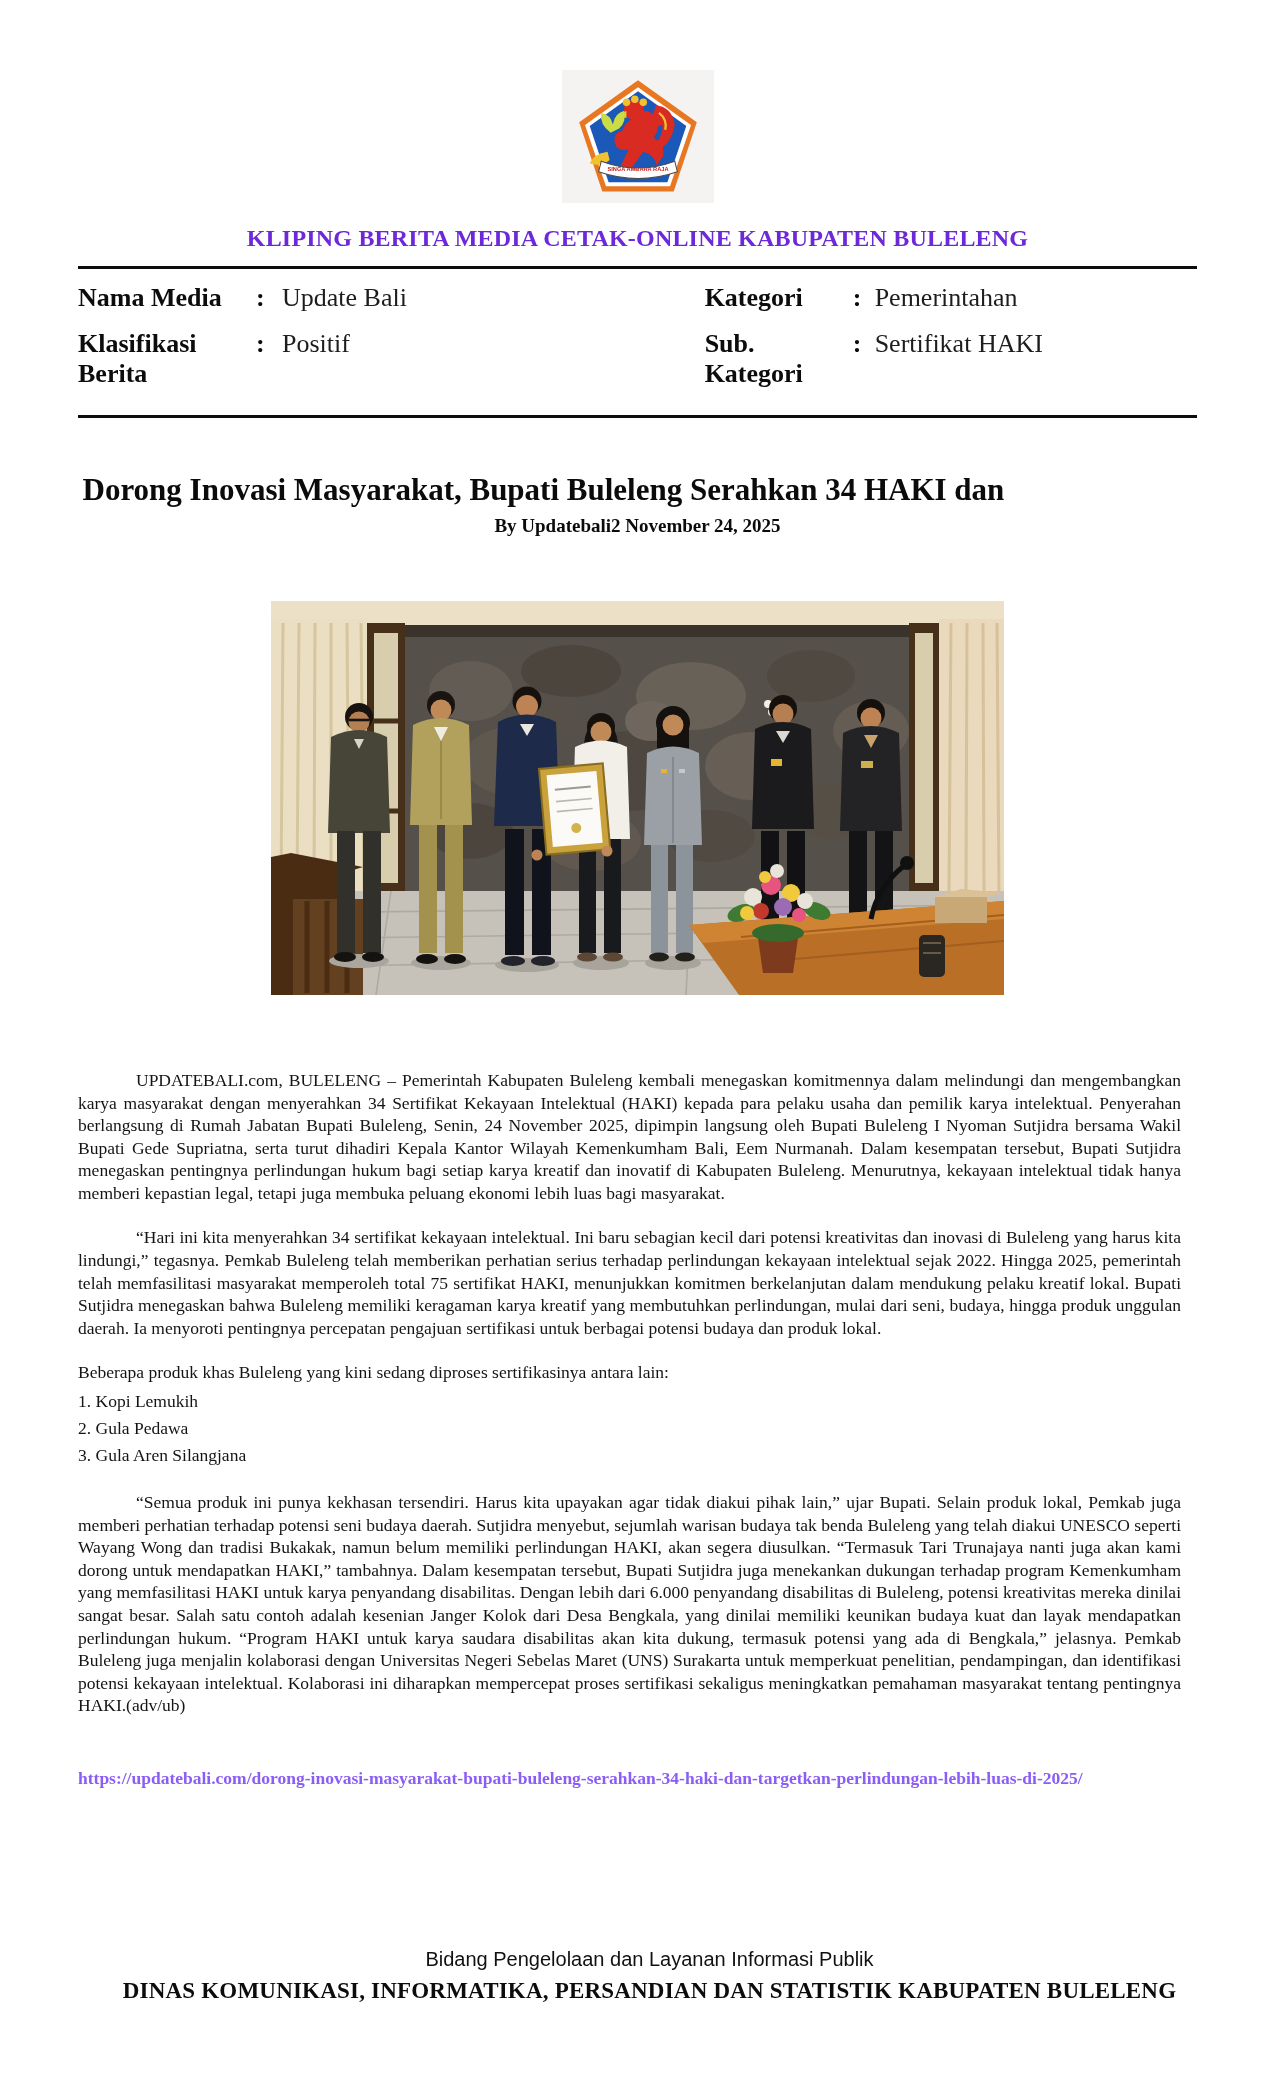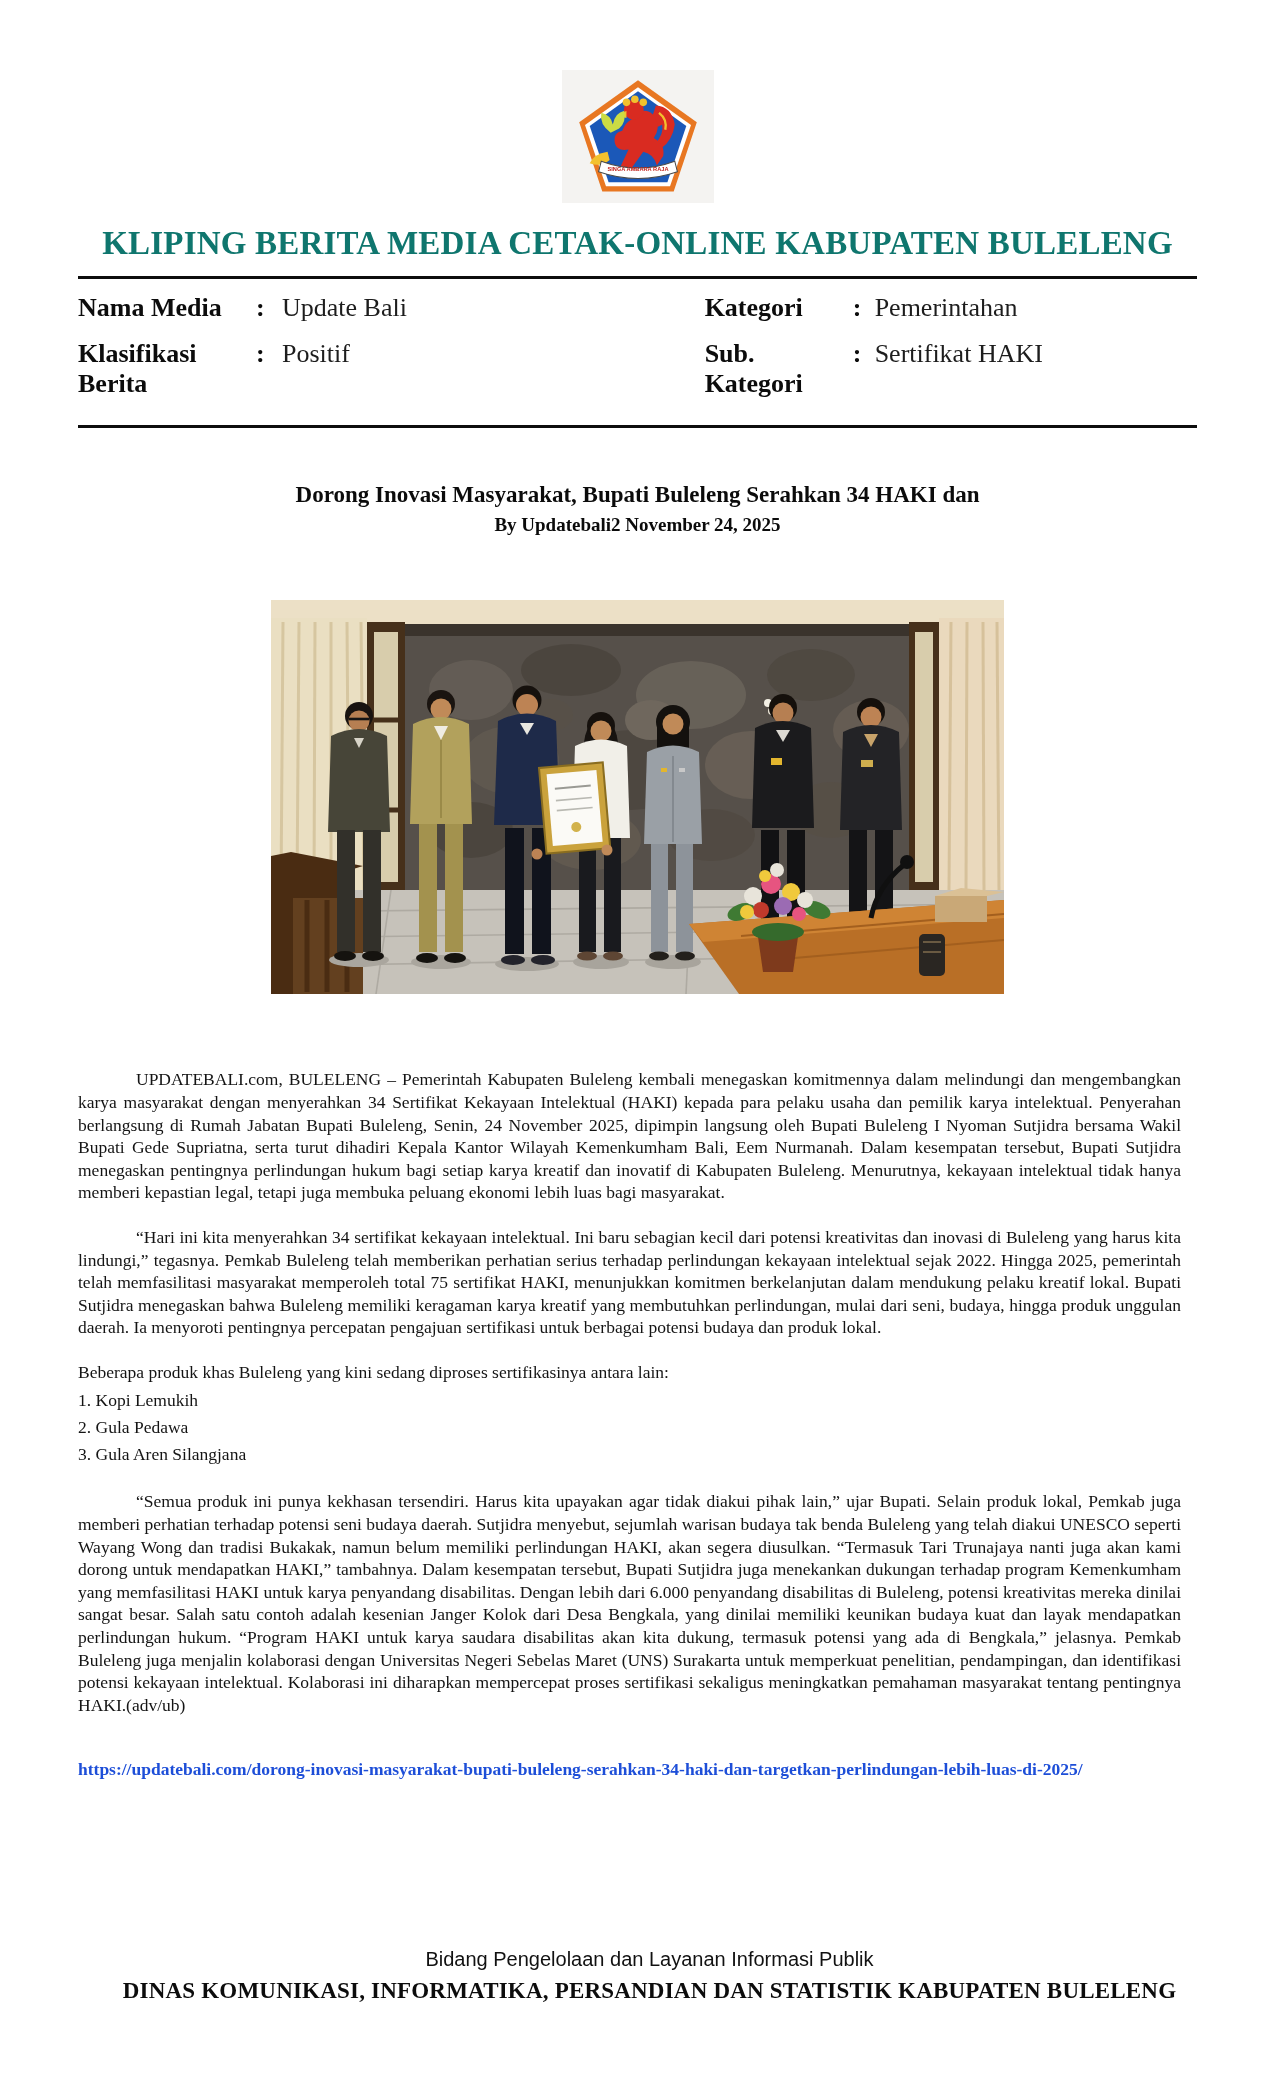--- a/index.html
+++ b/index.html
@@ -10,49 +10,49 @@
     font-family:"Liberation Serif", serif;
     color:#111;
     overflow:hidden;
   }
   .content{padding:0 78px;}
   
   .logo-wrap{display:flex;justify-content:center;padding-top:70px;}
   .logo-box{width:152px;height:133px;background:#f4f3f1;display:flex;align-items:center;justify-content:center;}
   .kliping-title{
     margin-top:22px;text-align:center;
-    font-size:33px;font-weight:bold;letter-spacing:.2px;color:#0f766e;
+    font-size:24px;font-weight:bold;letter-spacing:.2px;color:#6d28d9;
   }
   .rule{border:0;border-top:3px solid #0d0d0d;margin:14px 0 0 0;}
   .rule2{border:0;border-top:3px solid #0d0d0d;margin:10px 0 0 0;}
   
   .meta{display:flex;margin-top:14px;}
   .meta-col-left{flex:0 0 56%;}
   .meta-col-right{flex:1;}
   .meta-row{display:grid;align-items:baseline;margin-bottom:16px;font-size:26px;}
   .meta-col-left .meta-row{grid-template-columns:178px 26px 1fr;}
   .meta-col-right .meta-row{grid-template-columns:148px 22px 1fr;}
   .meta-label{font-weight:bold;color:#0c0c0c;}
   .meta-colon{font-weight:bold;color:#0c0c0c;}
   .meta-value{font-weight:normal;color:#1d1d1d;}
   
   .article-title{
-    margin:52px auto 0 auto;text-align:center;
-    font-size:23px;font-weight:bold;line-height:1.32;color:#0b0b0b;
+    margin:52px auto 0 auto;text-align:left;
+    font-size:31px;font-weight:bold;line-height:1.32;color:#0b0b0b;
     max-width:1110px;
   }
   .byline{margin-top:4px;text-align:center;font-size:19px;font-weight:bold;color:#0b0b0b;}
   .photo-wrap{display:flex;justify-content:center;margin-top:64px;}
   .photo{width:733px;height:394px;display:block;}
   
   .body-text{margin-top:74px;font-size:17.5px;line-height:22.6px;color:#141414;}
   .para{margin:0 16px 22px 0;text-align:justify;text-indent:58px;}
   .list-intro{margin:0 0 4px 0;text-align:left;}
   .list-item{line-height:27px;}
-  .source-url{margin-top:20px;font-weight:bold;font-size:17.5px;color:#1d4ed8;text-decoration:none;display:inline-block;}
+  .source-url{margin-top:28px;font-weight:bold;font-size:17.5px;color:#8b5cf6;text-decoration:none;display:inline-block;}
   
   .footer{position:absolute;left:12px;top:1948px;width:100%;text-align:center;}
   .footer-line1{font-family:"Liberation Sans", sans-serif;font-size:20px;color:#111;}
   .footer-line2{font-family:"Liberation Serif", serif;font-size:23px;font-weight:bold;color:#0c0c0c;margin-top:7px;letter-spacing:.2px;}
 </style>
 </head>
 <body>
 
 <div class="page">
   <div class="content">

